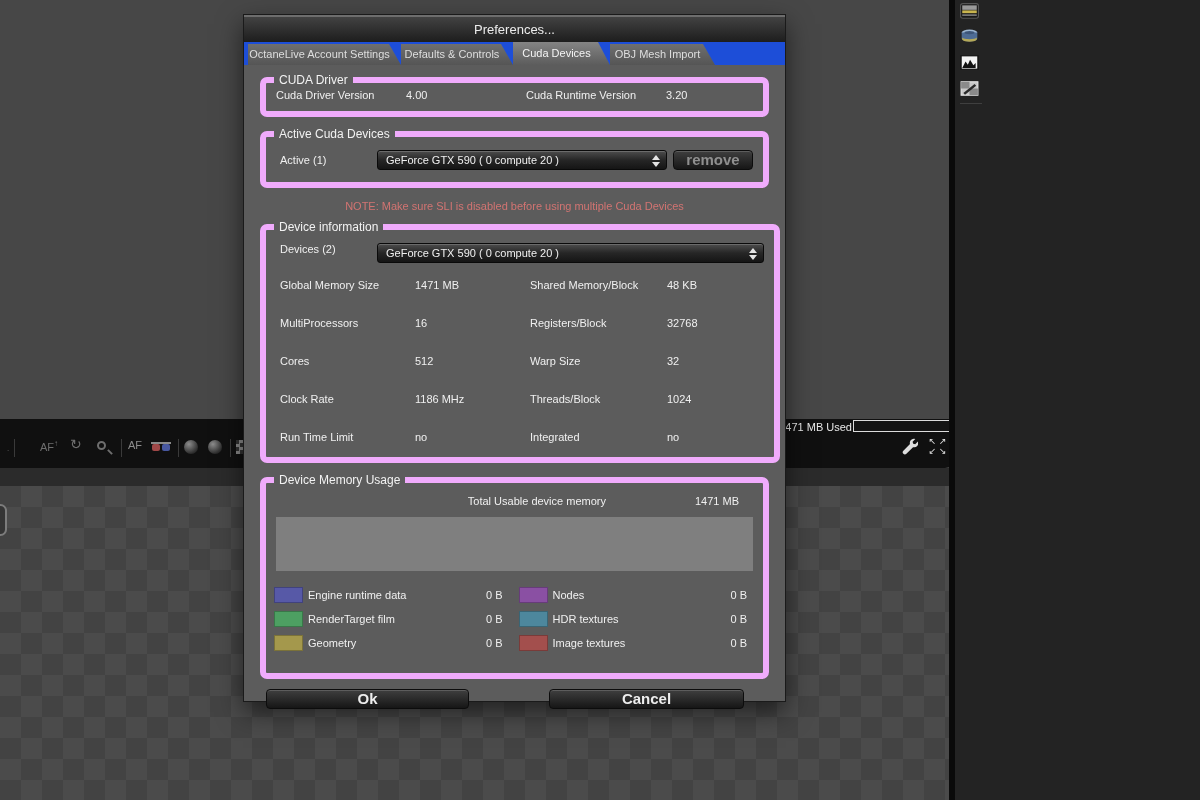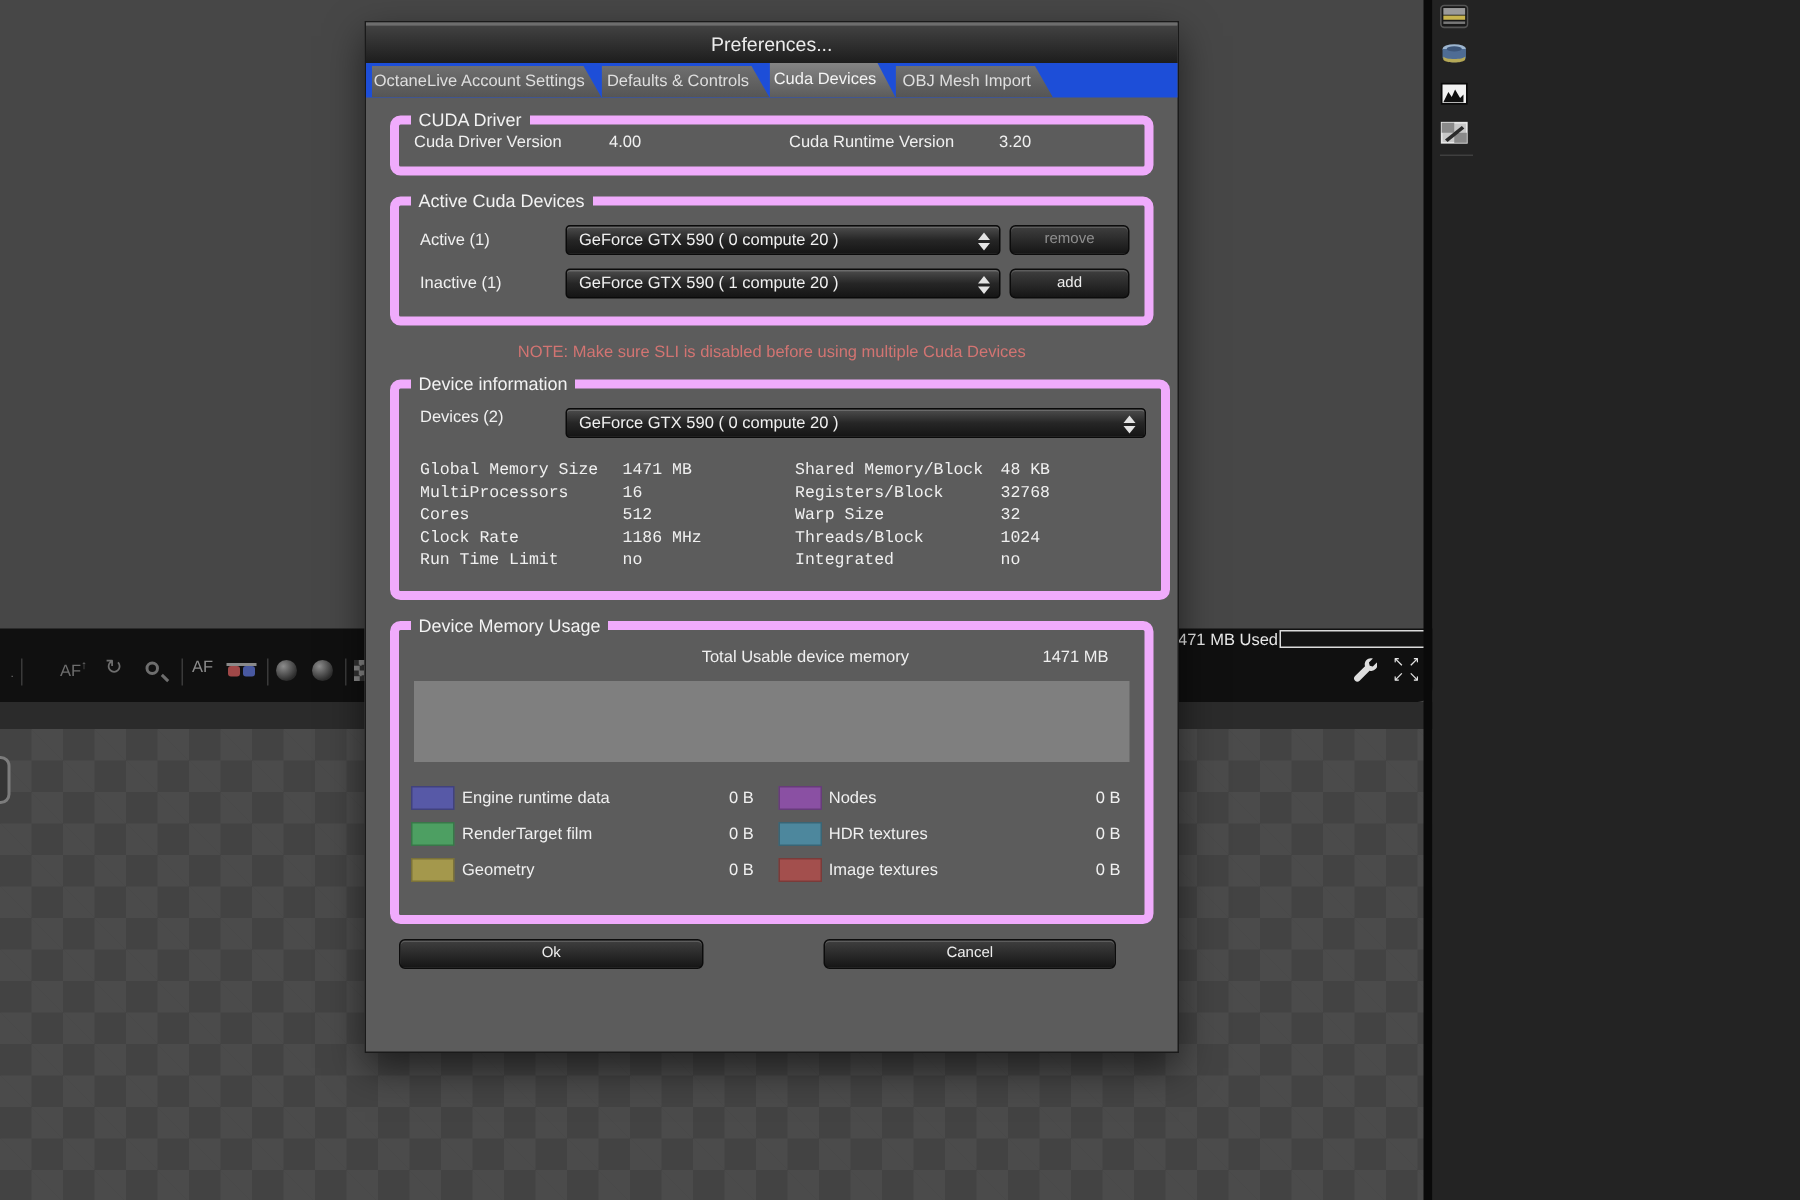--- a/index.html
+++ b/index.html
@@ -89,31 +89,32 @@
   }
   .sel-290{width:290px;}
   .sel-387{width:387px;}
   .arrows{position:absolute;right:6px;top:4px;display:flex;flex-direction:column;gap:2px;}
   .arrows i{display:block;width:0;height:0;border-left:4px solid transparent;border-right:4px solid transparent;}
   .arrows .up{border-bottom:5px solid #e4e4e4;}
   .arrows .dn{border-top:5px solid #e4e4e4;}
   .btn{
     height:20px;border:1px solid #0c0c0c;border-radius:4px;
     background:linear-gradient(#3f3f3f,#161616);
-    color:#ededed;font-size:10px;text-align:center;line-height:18px;cursor:pointer;
+    color:#ededed;font-size:15px;text-align:center;line-height:18px;cursor:pointer;
     box-shadow:inset 0 1px 0 rgba(255,255,255,.16);
+    font-weight:bold;
   }
   .btn.disabled{color:#8f8f8f;}
   .btn-sm{width:80px;margin-left:auto;}
   .note{margin:12px 0 8px;text-align:center;font-size:11px;color:#d27472;}
 
   
   .di-row{display:flex;align-items:flex-start;padding:0 10px 0 14px;margin-top:9px;}
   .di-row .lbl{width:97px;font-size:11px;}
-  .stats{display:grid;grid-template-columns:135px 115px 137px 1fr;row-gap:3px;padding:16px 0 14px 14px;font-size:11px;font-family:Liberation Mono, monospace;}
+  .stats{display:grid;grid-template-columns:135px 115px 137px 1fr;row-gap:26px;padding:16px 0 14px 14px;font-size:11px;}
 
   
   .total-row{display:flex;justify-content:flex-end;align-items:center;gap:89px;padding:8px 24px 0 0;font-size:11px;}
   .mem-bar{margin:10px 10px 0;height:54px;background:#7f7f7f;}
   .legend-grid{display:grid;grid-template-columns:1fr 1fr;column-gap:16px;padding:16px 16px 14px 8px;}
   .legend-item{display:grid;grid-template-columns:34px 1fr 40px;align-items:center;margin-bottom:8px;font-size:11px;}
   .swatch{width:29px;height:16px;border:1px solid rgba(0,0,0,.25);}
   .legend-item .val{text-align:right;}
 
   .btn-row{display:flex;justify-content:space-between;padding:0 25px 0 6px;margin-top:8px;}
@@ -196,21 +197,21 @@
     <span class="divider"></span>
   </div>
   <div class="edge-line"></div>
 
   <div class="dialog">
     <div class="titlebar">Preferences...</div>
 
     <div class="tabstrip">
       <div class="tab" style="width:153px;">OctaneLive Account Settings</div>
       <div class="tab" style="width:112px;">Defaults &amp; Controls</div>
-      <div class="tab active" style="width:84px;">Cuda Devices</div>
+      <div class="tab active" style="width:97px;">Cuda Devices</div>
       <div class="tab" style="width:105px;">OBJ Mesh Import</div>
     </div>
 
     <div class="body">
 
       <fieldset>
         <legend>CUDA Driver</legend>
         <div class="drv-row">
           <span class="fs-label">Cuda Driver Version</span>
           <span class="fs-label">4.00</span>
@@ -225,31 +226,20 @@
           <span class="lbl">Active (1)</span>
           <div class="select sel-290">
             <span>GeForce GTX 590 ( 0 compute 20 )</span>
             <span class="arrows">
                 <i class="up"></i>
                 <i class="dn"></i>
               </span>
           </div>
           <div class="btn btn-sm disabled">remove</div>
         </div>
-        <div class="dev-row">
-          <span class="lbl">Inactive (1)</span>
-          <div class="select sel-290">
-            <span>GeForce GTX 590 ( 1 compute 20 )</span>
-            <span class="arrows">
-                <i class="up"></i>
-                <i class="dn"></i>
-              </span>
-          </div>
-          <div class="btn btn-sm">add</div>
-        </div>
       </fieldset>
 
       <div class="note">NOTE: Make sure SLI is disabled before using multiple Cuda Devices</div>
 
       <fieldset>
         <legend>Device information</legend>
         <div class="di-row">
           <span class="lbl">Devices (2)</span>
           <div class="select sel-387">
             <span>GeForce GTX 590 ( 0 compute 20 )</span>

